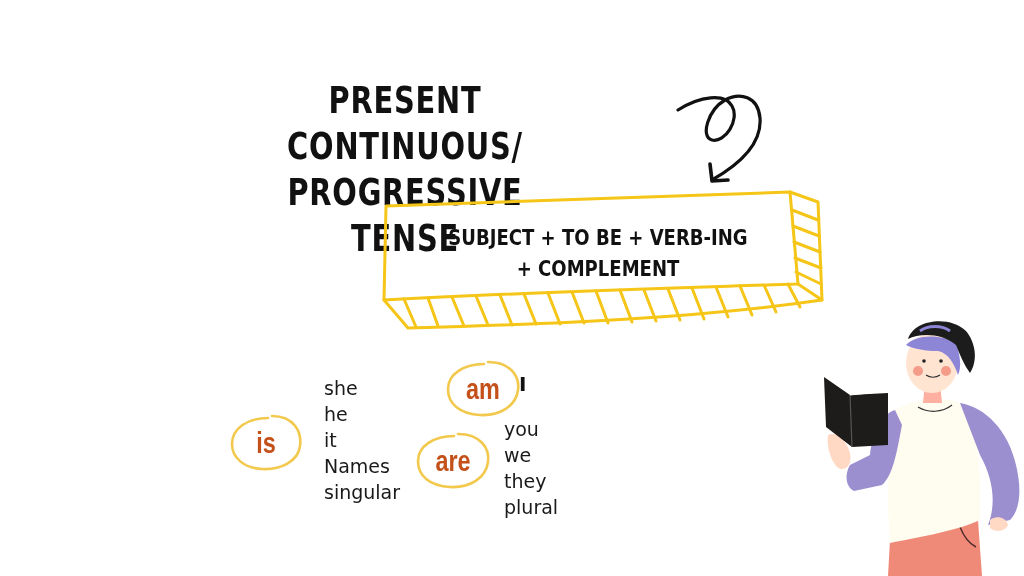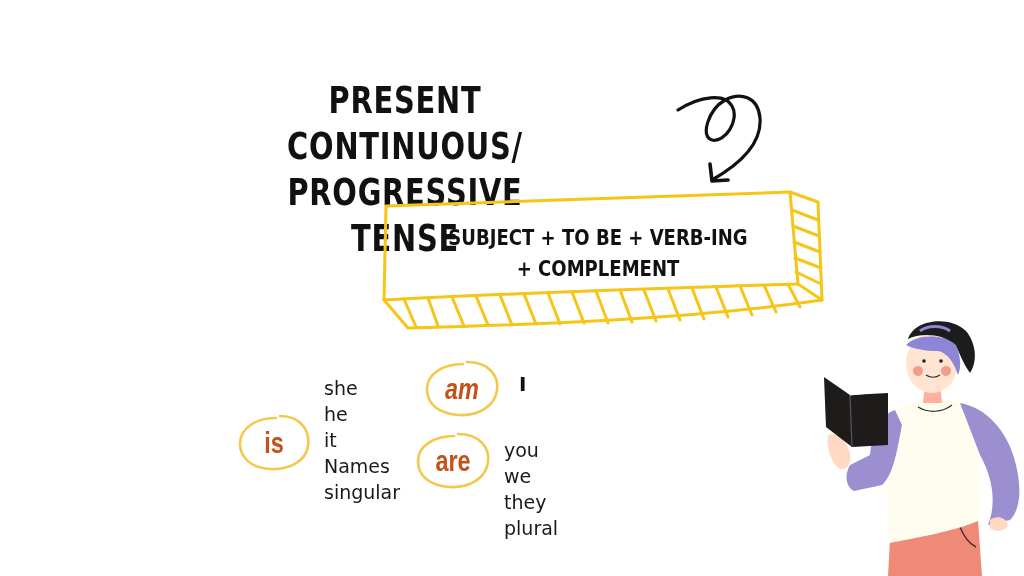--- a/index.html
+++ b/index.html
@@ -95,49 +95,49 @@
       <path d="M362 98 L 374 127"></path>
     <path d="M386 97 L 398 124"></path>
       <path d="M410 96 L 422 119"></path>
   </g>
 </svg>
 <div class="formula-text">
   <div>SUBJECT + TO BE + VERB-ING</div>
   <div>+ COMPLEMENT</div>
 </div>
 
-<div class="circle-word" style="left:236px; top:412px; width:76px; height:62px;text-decoration:underline;">
+<div class="circle-word" style="left:228px; top:412px; width:76px; height:62px;text-decoration:underline;">
   <svg width="76" height="62" viewBox="0 0 76 62">
     <path d="M44 4 C 66 4, 74 20, 72 34 C 70 50, 52 58, 34 57 C 16 56, 4 46, 4 32 C 4 16, 20 6, 40 6" fill="none" stroke="#f2c94c" stroke-width="2.6" stroke-linecap="round"></path>
   </svg>
   <div class="lbl">is</div>
 </div>
 <div class="pronouns" style="left:324px; top:375px;">
   <div>she</div>
   <div>he</div>
   <div>it</div>
   <div>Names</div>
   <div>singular</div>
 </div>
 
-<div class="circle-word" style="left:423px; top:358px; width:78px; height:62px;font-style:italic;">
+<div class="circle-word" style="left:444px; top:358px; width:78px; height:62px;">
   <svg width="78" height="62" viewBox="0 0 78 62">
     <path d="M44 4 C 66 4, 76 18, 74 32 C 72 48, 56 58, 36 57 C 16 56, 4 46, 4 31 C 4 16, 20 6, 40 6" fill="none" stroke="#f2c94c" stroke-width="2.6" stroke-linecap="round"></path>
   </svg>
   <div class="lbl">am</div>
 </div>
 <div class="pron-i">I</div>
 
 <div class="circle-word" style="left:414px; top:430px; width:78px; height:62px;">
   <svg width="78" height="62" viewBox="0 0 78 62">
     <path d="M44 4 C 66 4, 76 18, 74 32 C 72 48, 56 58, 36 57 C 16 56, 4 46, 4 31 C 4 16, 20 6, 40 6" fill="none" stroke="#f2c94c" stroke-width="2.6" stroke-linecap="round"></path>
   </svg>
   <div class="lbl">are</div>
 </div>
-<div class="pronouns" style="left:504px; top:437px;">
+<div class="pronouns" style="left:504px; top:416px;">
   <div>you</div>
   <div>we</div>
   <div>they</div>
   <div>plural</div>
 </div>
 
 <svg class="character" width="214" height="261" viewBox="0 0 214 261">
 
   <path d="M80 225 C 110 218, 150 212, 168 205 L 172 261 L 78 261 Z" fill="#f08a78"></path>
   <path d="M150 212 C 154 222, 158 228, 166 232" fill="none" stroke="#4a2a2a" stroke-width="1.4"></path>

